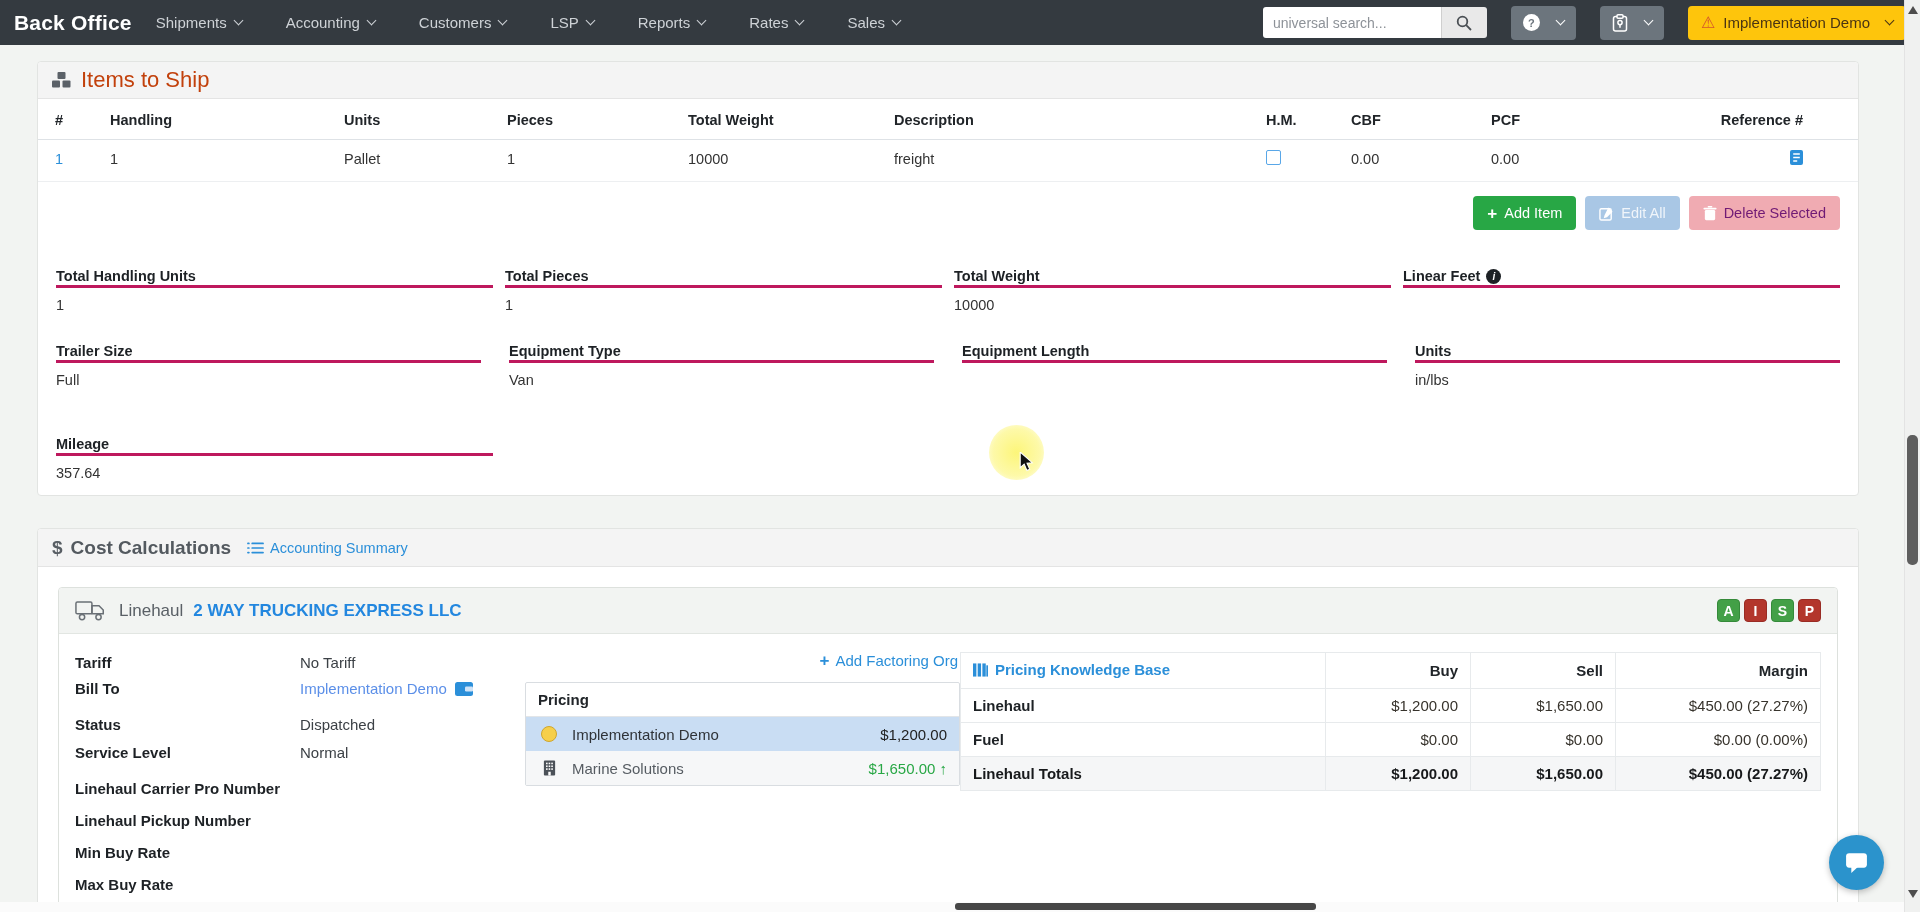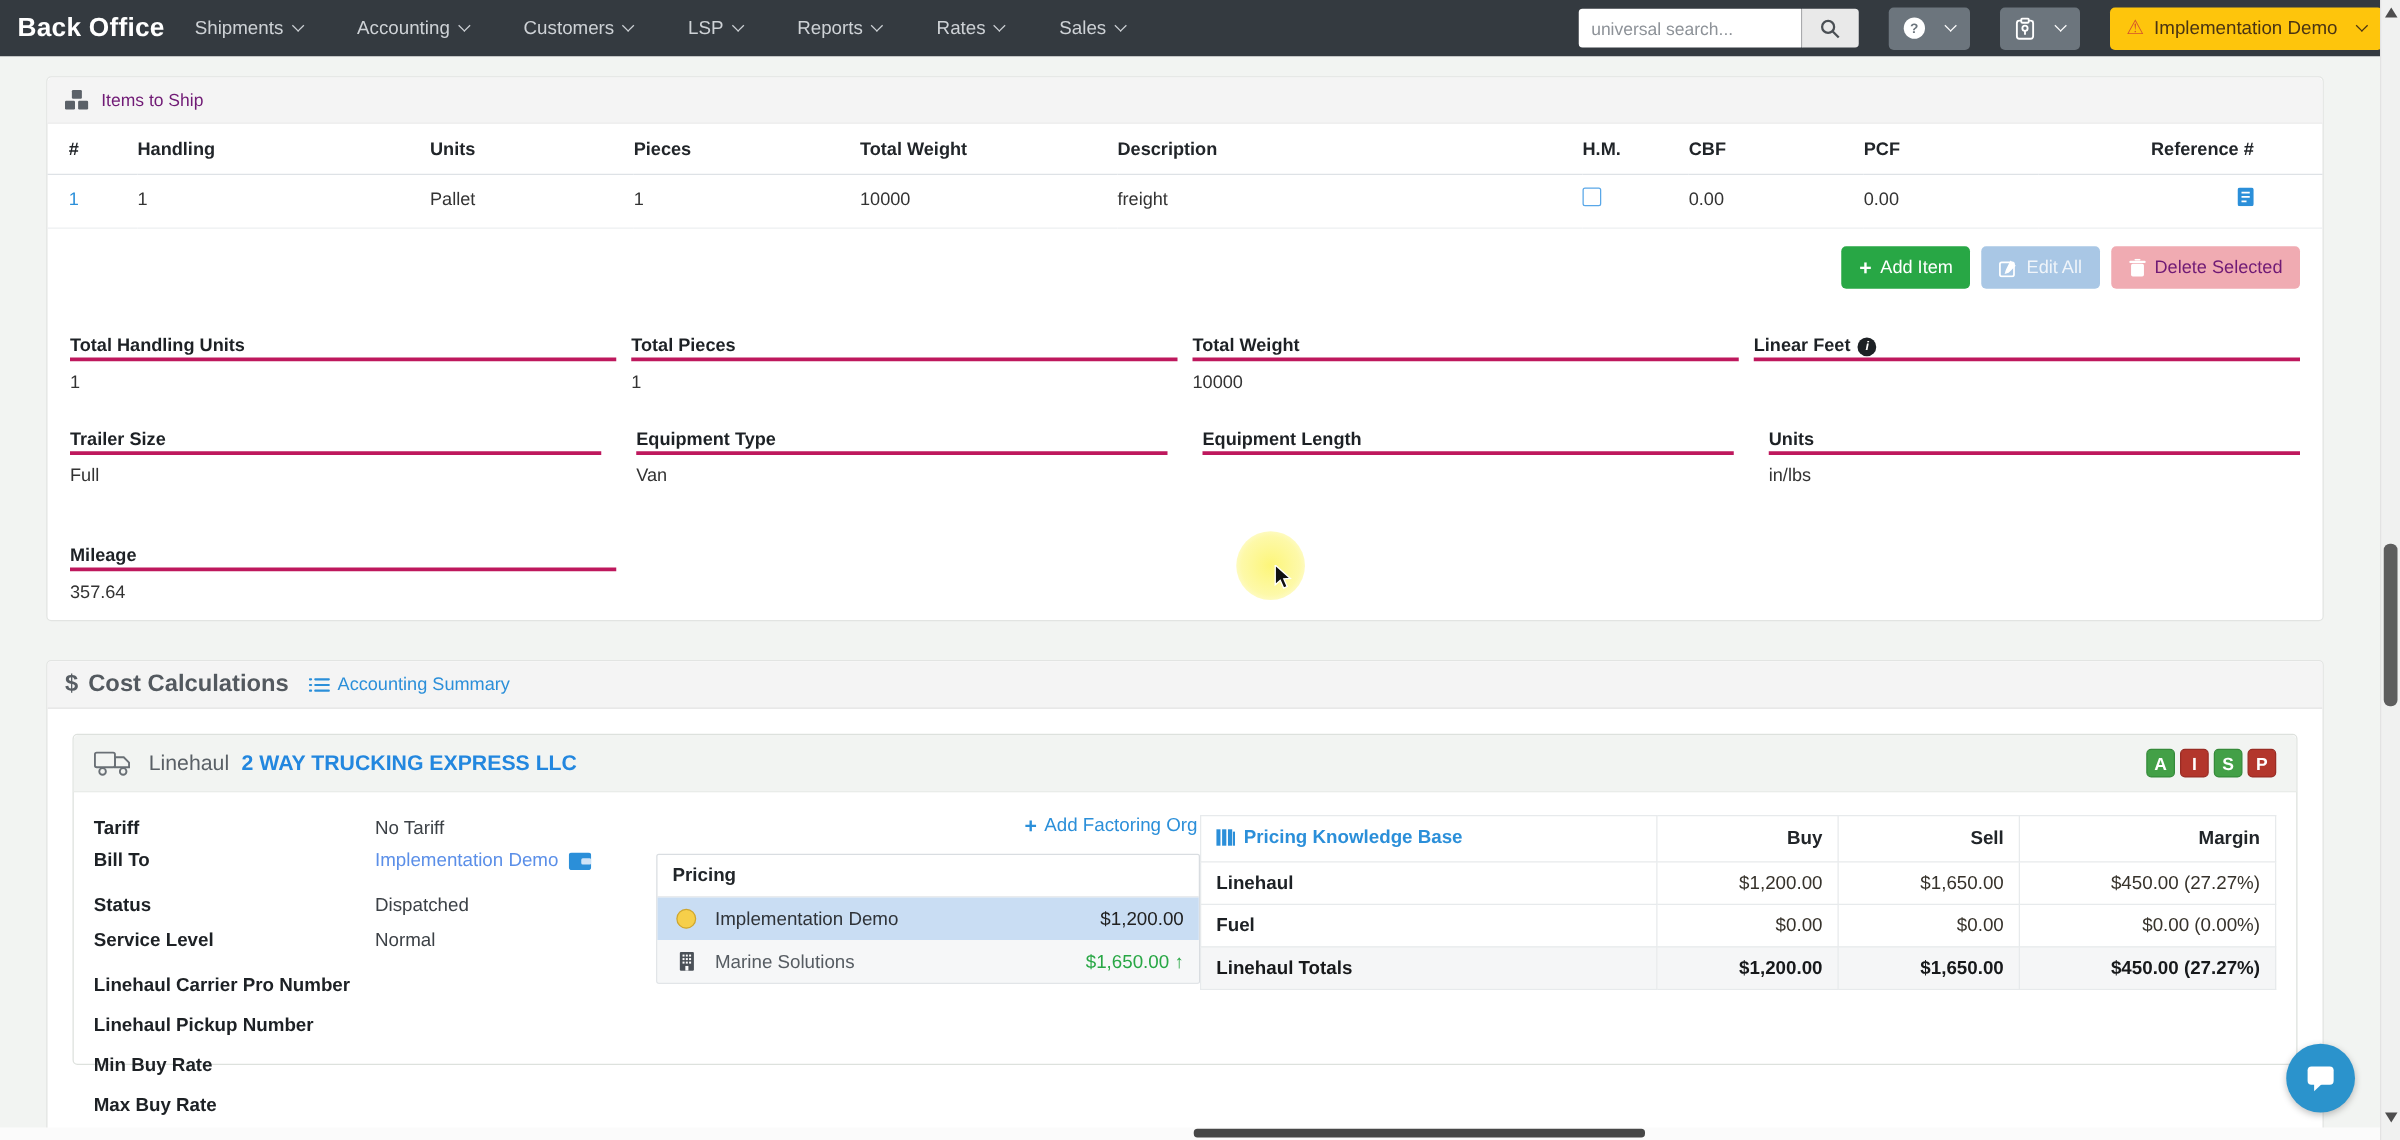--- a/index.html
+++ b/index.html
@@ -27,21 +27,21 @@
     font-size:11px; font-weight:700; display:flex; align-items:center; justify-content:center; }
   .env-btn { height:34px; background:#fec50c; border:none; border-radius:4px; padding:0 13px;
     display:flex; align-items:center; gap:8px; font-size:15px; color:#4a3413; font-weight:500; cursor:pointer; }
   .warn-glyph { color:#d4552c; font-size:16px; line-height:1; }
 
   
   .card { position:absolute; background:#fff; border:1px solid #e2e4e2; border-radius:4px; }
   #items-card { left:37px; top:61px; width:1822px; padding-bottom:14px; }
   .card-header { height:37px; background:#f4f4f4; border-bottom:1px solid #e4e4e4; border-radius:4px 4px 0 0;
     display:flex; align-items:center; padding:0 14px; gap:9px; }
-  .card-title { font-size:14px; color:#701a75; }
+  .card-title { font-size:22px; color:#c2410c; }
 
   
   .items-table { width:100%; border-collapse:collapse; table-layout:fixed; }
   .items-table th { text-align:left; font-weight:700; font-size:14.5px; color:#212529;
     padding:13px 0 11px 0; border-bottom:1px solid #dee2e6; }
   .items-table td { padding:10px 0 13px 0; font-size:14.5px; color:#333; border-bottom:1px solid #edeff1; }
   .c1{width:72px; padding-left:17px!important;} .c2{width:234px;} .c3{width:163px;} .c4{width:181px;}
   .c5{width:206px;} .c6{width:372px;} .c7{width:85px;} .c8{width:140px;} .c9{width:140px;}
   .c10{ text-align:right!important; padding-right:55px!important; }
   .link { color:#2b8fd9; cursor:pointer; text-decoration:none; }
@@ -67,21 +67,21 @@
     font-size:10px; font-weight:700; font-style:italic; display:inline-flex; align-items:center; justify-content:center; }
 
   
   #cost-card { left:37px; top:528px; width:1822px; height:384px; overflow:hidden; }
   .cost-header { height:38px; background:#f4f4f4; border-bottom:1px solid #e4e4e4;
     display:flex; align-items:center; padding:0 14px; }
   .dollar-glyph { font-size:19px; color:#585e64; font-weight:600; }
   .cost-title { font-size:19px; color:#53595f; font-weight:600; margin-left:8px; }
   .summary-link { margin-left:16px; font-size:14.5px; display:flex; align-items:center; gap:6px; }
 
-  .lh-panel { margin:20px 20px 0 20px; border:1px solid #dde1dd; border-radius:4px; height:265px; }
+  .lh-panel { margin:20px 20px 0 20px; border:1px solid #dde1dd; border-radius:4px; height:326px; }
   .lh-header { height:46px; background:#f2f4f2; border-bottom:1px solid #e2e6e2; border-radius:4px 4px 0 0;
     display:flex; align-items:center; padding:0 16px; }
   .lh-label { font-size:17px; color:#5a6066; margin:0 10px 0 12px; }
   .lh-carrier { font-size:17px; font-weight:600; color:#2387df; cursor:pointer; }
   .badges { margin-left:auto; display:flex; gap:4px; }
   .badge { width:23px; height:23px; border-radius:4px; color:#fff; font-weight:700; font-size:14px;
     display:flex; align-items:center; justify-content:center; cursor:pointer; }
   .badge.g { background:#43a047; border:1px solid #358a3a; }
   .badge.r { background:#b3362c; border:1px solid #992c24; }
 

